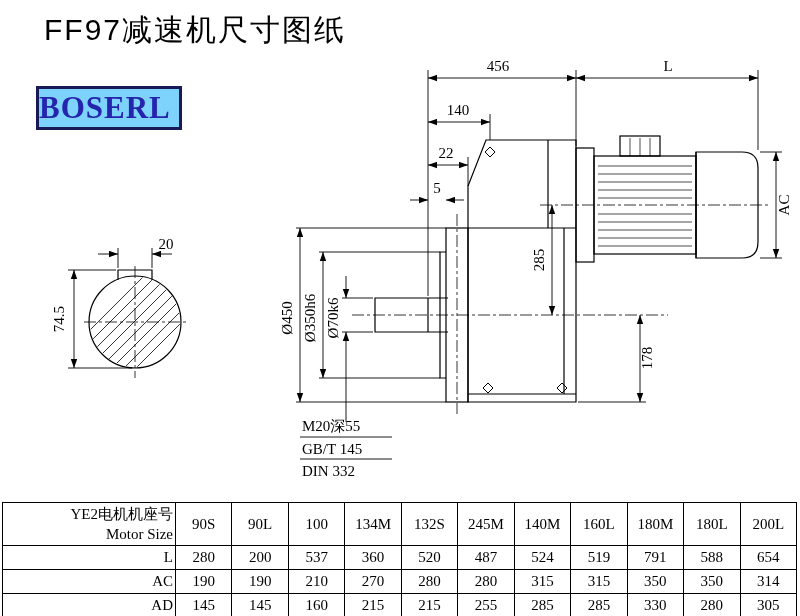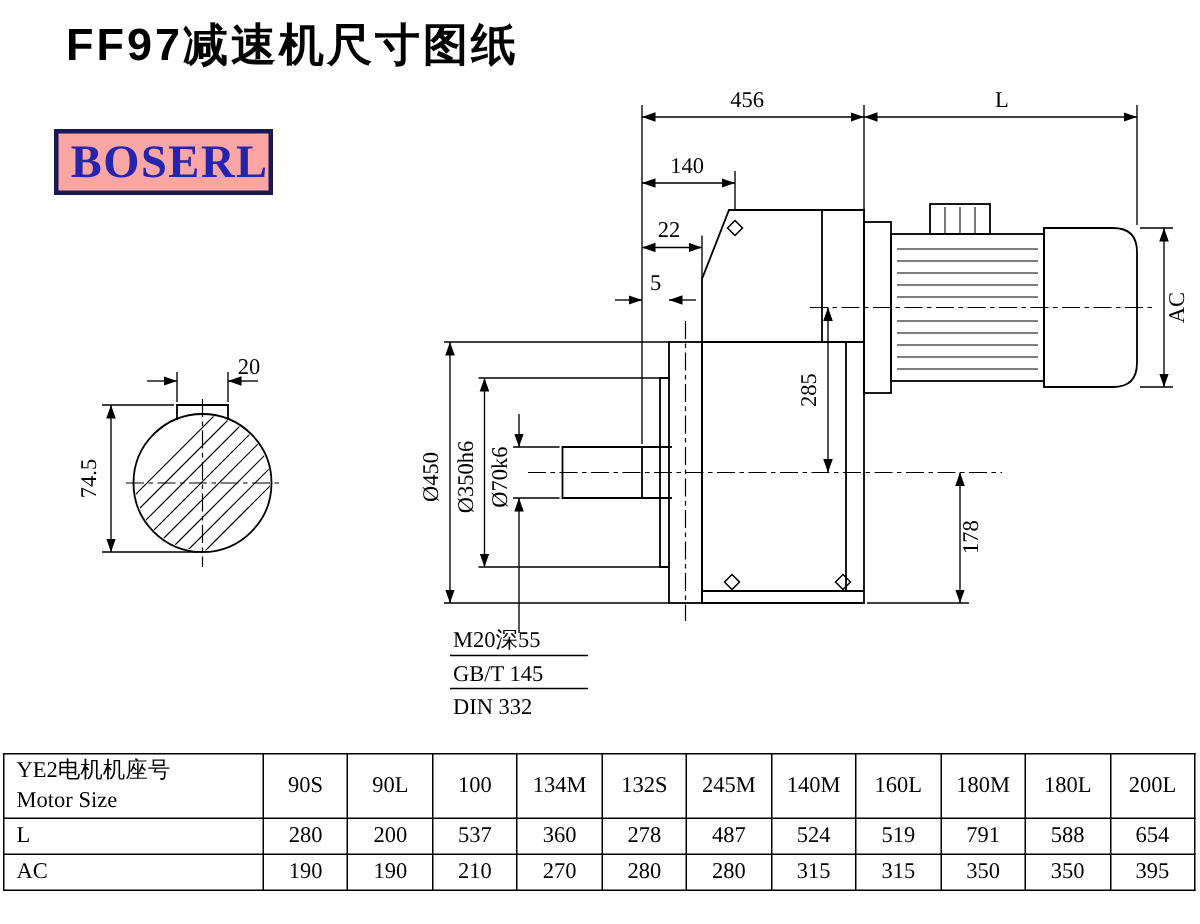--- a/index.html
+++ b/index.html
@@ -1,30 +1,30 @@
 <!DOCTYPE html>
 <html><head>
 <meta charset="utf-8">
 <style>
   html,body{margin:0;padding:0}
   body{width:800px;height:616px;background:#fff;position:relative;overflow:hidden;
        font-family:"Liberation Serif",serif;color:#000}
   .title{position:absolute;left:44px;top:10px;font-family:"Liberation Sans",sans-serif;
-         font-size:30px;font-weight:bold;letter-spacing:2px;white-space:nowrap}
+         font-size:30px;font-weight:normal;letter-spacing:2px;white-space:nowrap}
   .logo{position:absolute;left:36px;top:86px;width:140px;height:38px;
-        border:3px solid #191955;background:#fca5a5;display:flex;align-items:center;justify-content:flex-end}
+        border:3px solid #191955;background:#7dd3fc;display:flex;align-items:center;justify-content:flex-start}
   .logo span{font-size:31px;font-weight:bold;color:#2424ad;letter-spacing:1px;
              font-family:"Liberation Serif",serif}
   svg{position:absolute;left:0;top:0}
   svg text{font-family:"Liberation Serif",serif;fill:#000;font-size:15px}
   .size-table{position:absolute;left:2px;top:502px;width:795px;border-collapse:collapse;
               table-layout:fixed;background:#fff}
   .size-table th,.size-table td{border:1px solid #000;text-align:center;font-size:15px;
               font-weight:normal;padding:1px 2px;height:21px;overflow:hidden}
-  .size-table .first{width:162px;text-align:left;padding-left:8px}
+  .size-table .first{width:162px;text-align:right;padding-left:8px}
   .size-table th.first div{line-height:20px}
 </style>
 </head>
 <body>
 
 <div class="title">FF97减速机尺寸图纸</div>
 
 <div class="logo">
   <span>BOSERL</span>
 </div>
@@ -188,36 +188,50 @@
     <th>180M</th>
     <th>180L</th>
     <th>200L</th>
   </tr>
   <tr>
     <td class="first">L</td>
     <td>280</td>
     <td>200</td>
     <td>537</td>
     <td>360</td>
-    <td>278</td>
+    <td>520</td>
     <td>487</td>
     <td>524</td>
     <td>519</td>
     <td>791</td>
     <td>588</td>
     <td>654</td>
   </tr>
   <tr>
     <td class="first">AC</td>
     <td>190</td>
     <td>190</td>
     <td>210</td>
     <td>270</td>
     <td>280</td>
     <td>280</td>
     <td>315</td>
     <td>315</td>
     <td>350</td>
     <td>350</td>
-    <td>395</td>
+    <td>314</td>
+  </tr>
+  <tr>
+    <td class="first">AD</td>
+    <td>145</td>
+    <td>145</td>
+    <td>160</td>
+    <td>215</td>
+    <td>215</td>
+    <td>255</td>
+    <td>285</td>
+    <td>285</td>
+    <td>330</td>
+    <td>280</td>
+    <td>305</td>
   </tr>
 </tbody>
   </table>
 
 </body></html>

